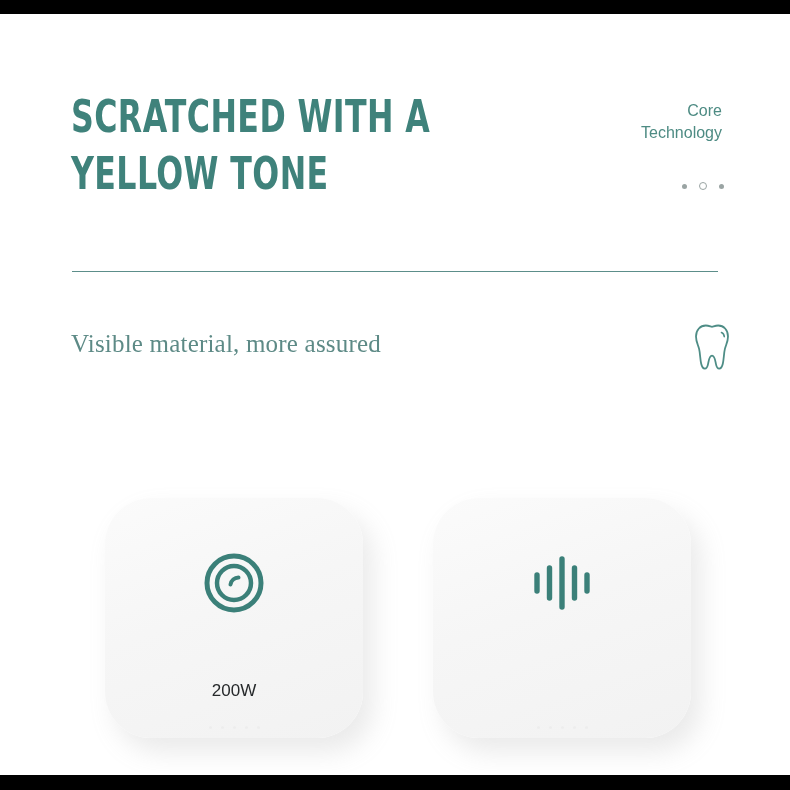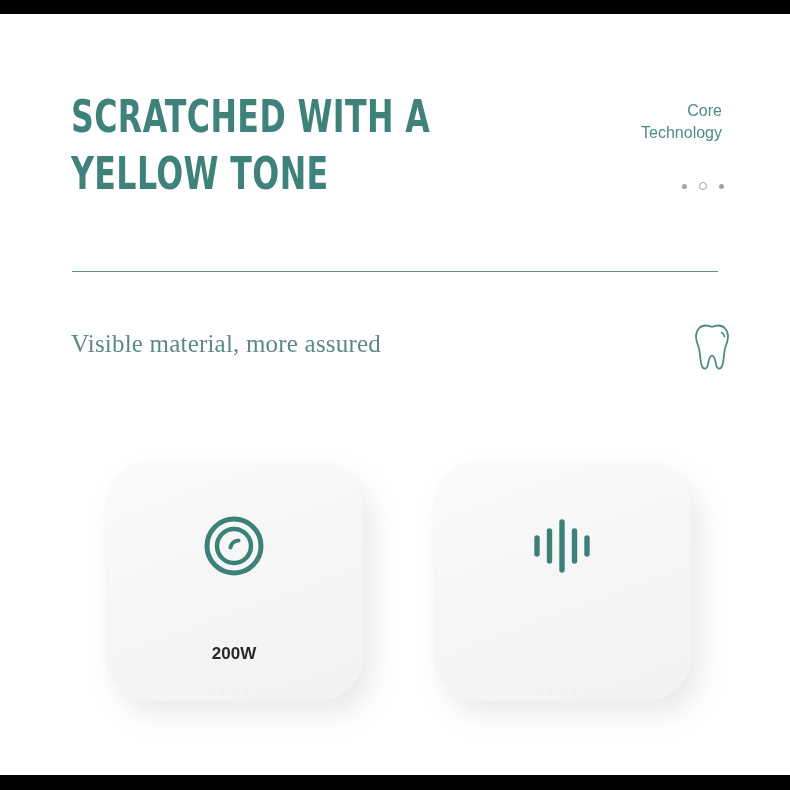--- a/index.html
+++ b/index.html
@@ -132,24 +132,23 @@
     right: 56px;
     top: 0px;
     width: 44px;
     height: 50px;
   }
 
   
   .cards {
     position: absolute;
     left: 0;
-    top: 432px;
+    top: 469px;
     width: 790px;
     height: 260px;
-    font-weight: bold;
   }
   .card {
     position: absolute;
     top: 15px;
     width: 258px;
     height: 240px;
     border-radius: 46px;
     background: linear-gradient(160deg, #fbfbfb 0%, #f6f6f6 45%, #f2f2f2 100%);
     box-shadow: 10px 14px 26px rgba(150,150,150,0.20),
                 -6px -6px 18px rgba(255,255,255,0.9);

